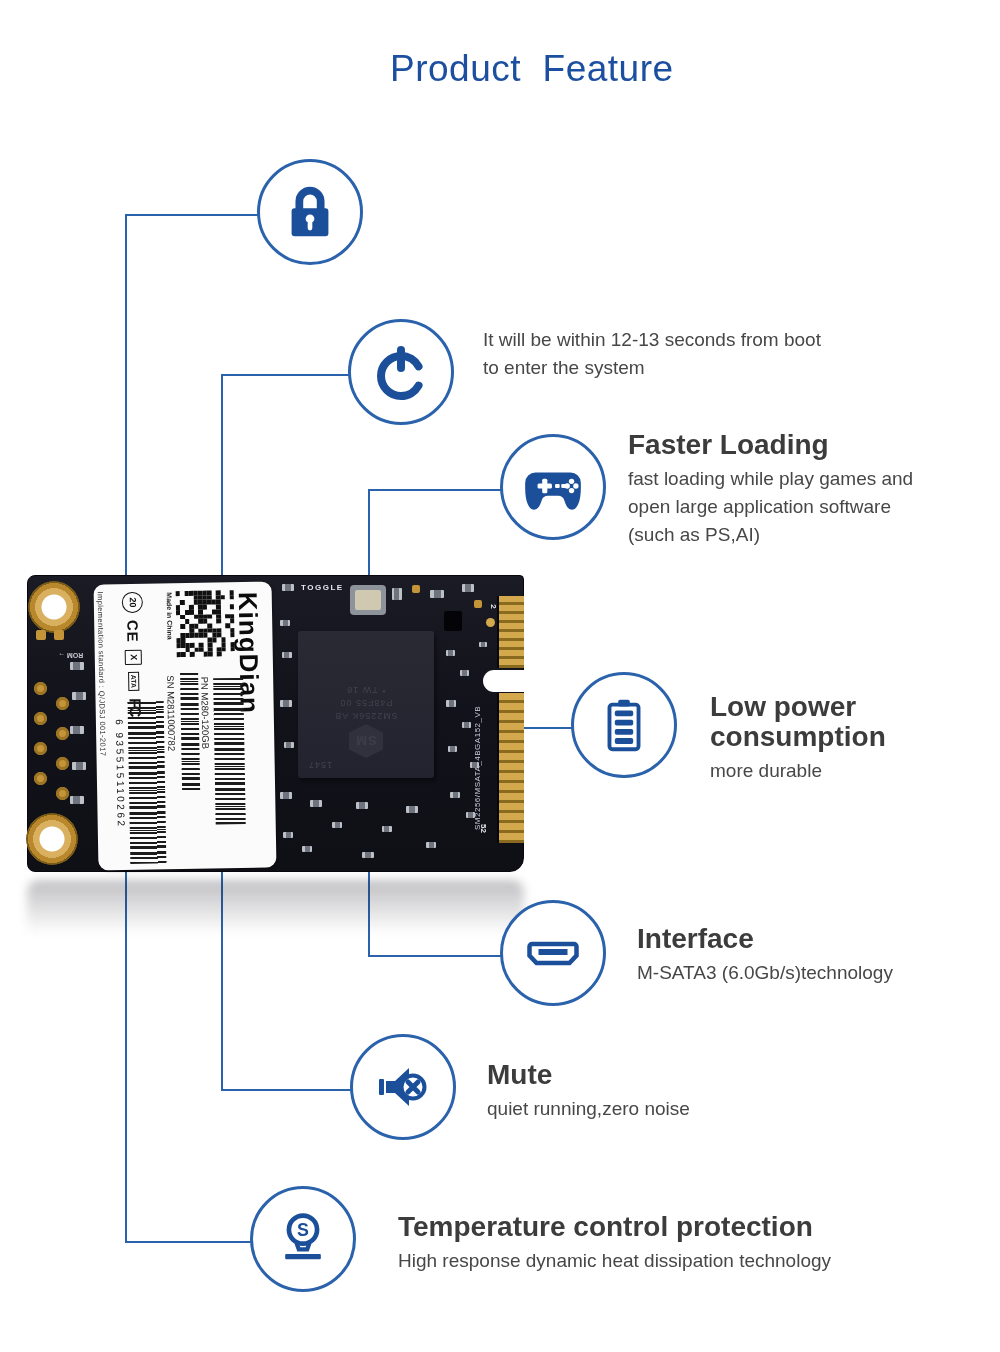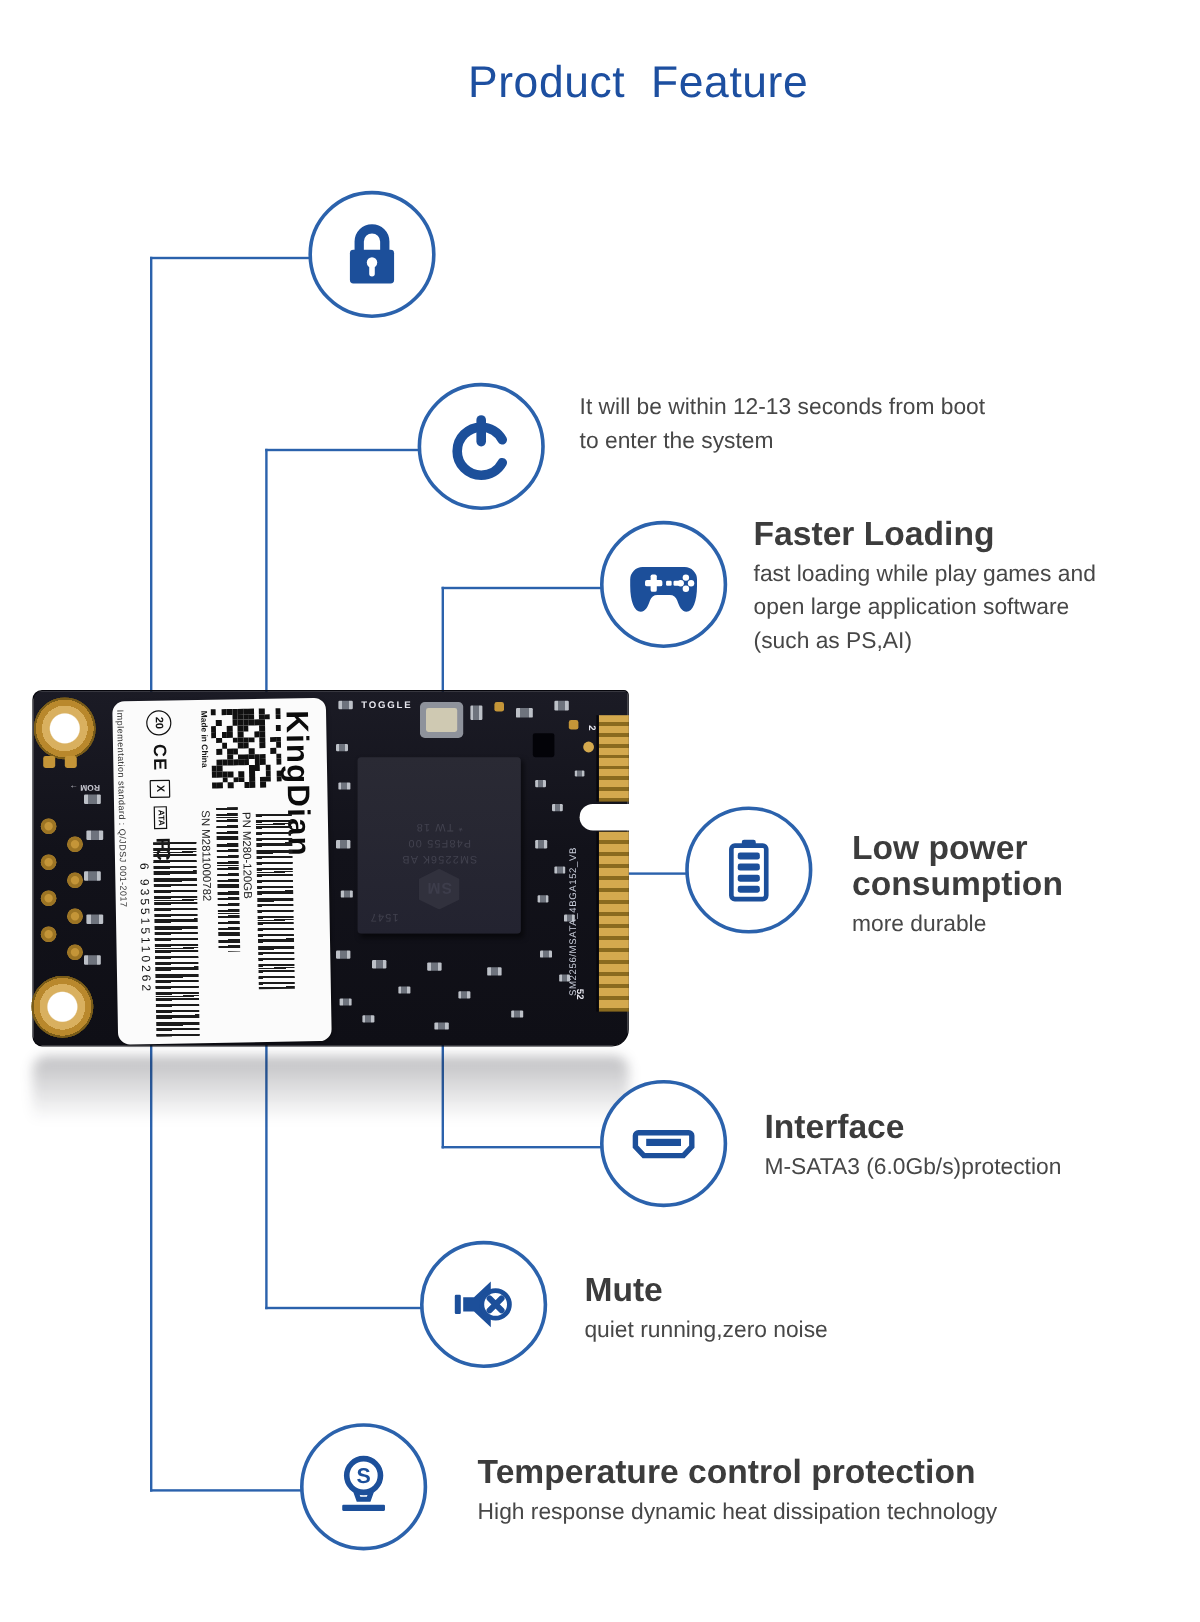--- a/index.html
+++ b/index.html
@@ -188,21 +188,21 @@
     <div class="fdesc">more durable</div>
   </div>
   <div class="ftext" style="left:628px;top:430px">
     <div class="ftitle">Faster Loading</div>
     <div class="fdesc">fast loading while play games and
 open large application software
 (such as PS,AI)</div>
   </div>
   <div class="ftext" style="left:637px;top:924px">
     <div class="ftitle">Interface</div>
-    <div class="fdesc">M-SATA3  (6.0Gb/s)protection</div>
+    <div class="fdesc">M-SATA3  (6.0Gb/s)technology</div>
   </div>
   <div class="ftext" style="left:487px;top:1060px">
     <div class="ftitle">Mute</div>
     <div class="fdesc">quiet running,zero noise</div>
   </div>
   <div class="ftext" style="left:398px;top:1212px">
     <div class="ftitle">Temperature control protection</div>
     <div class="fdesc">High response dynamic heat dissipation technology</div>
   </div>
 

